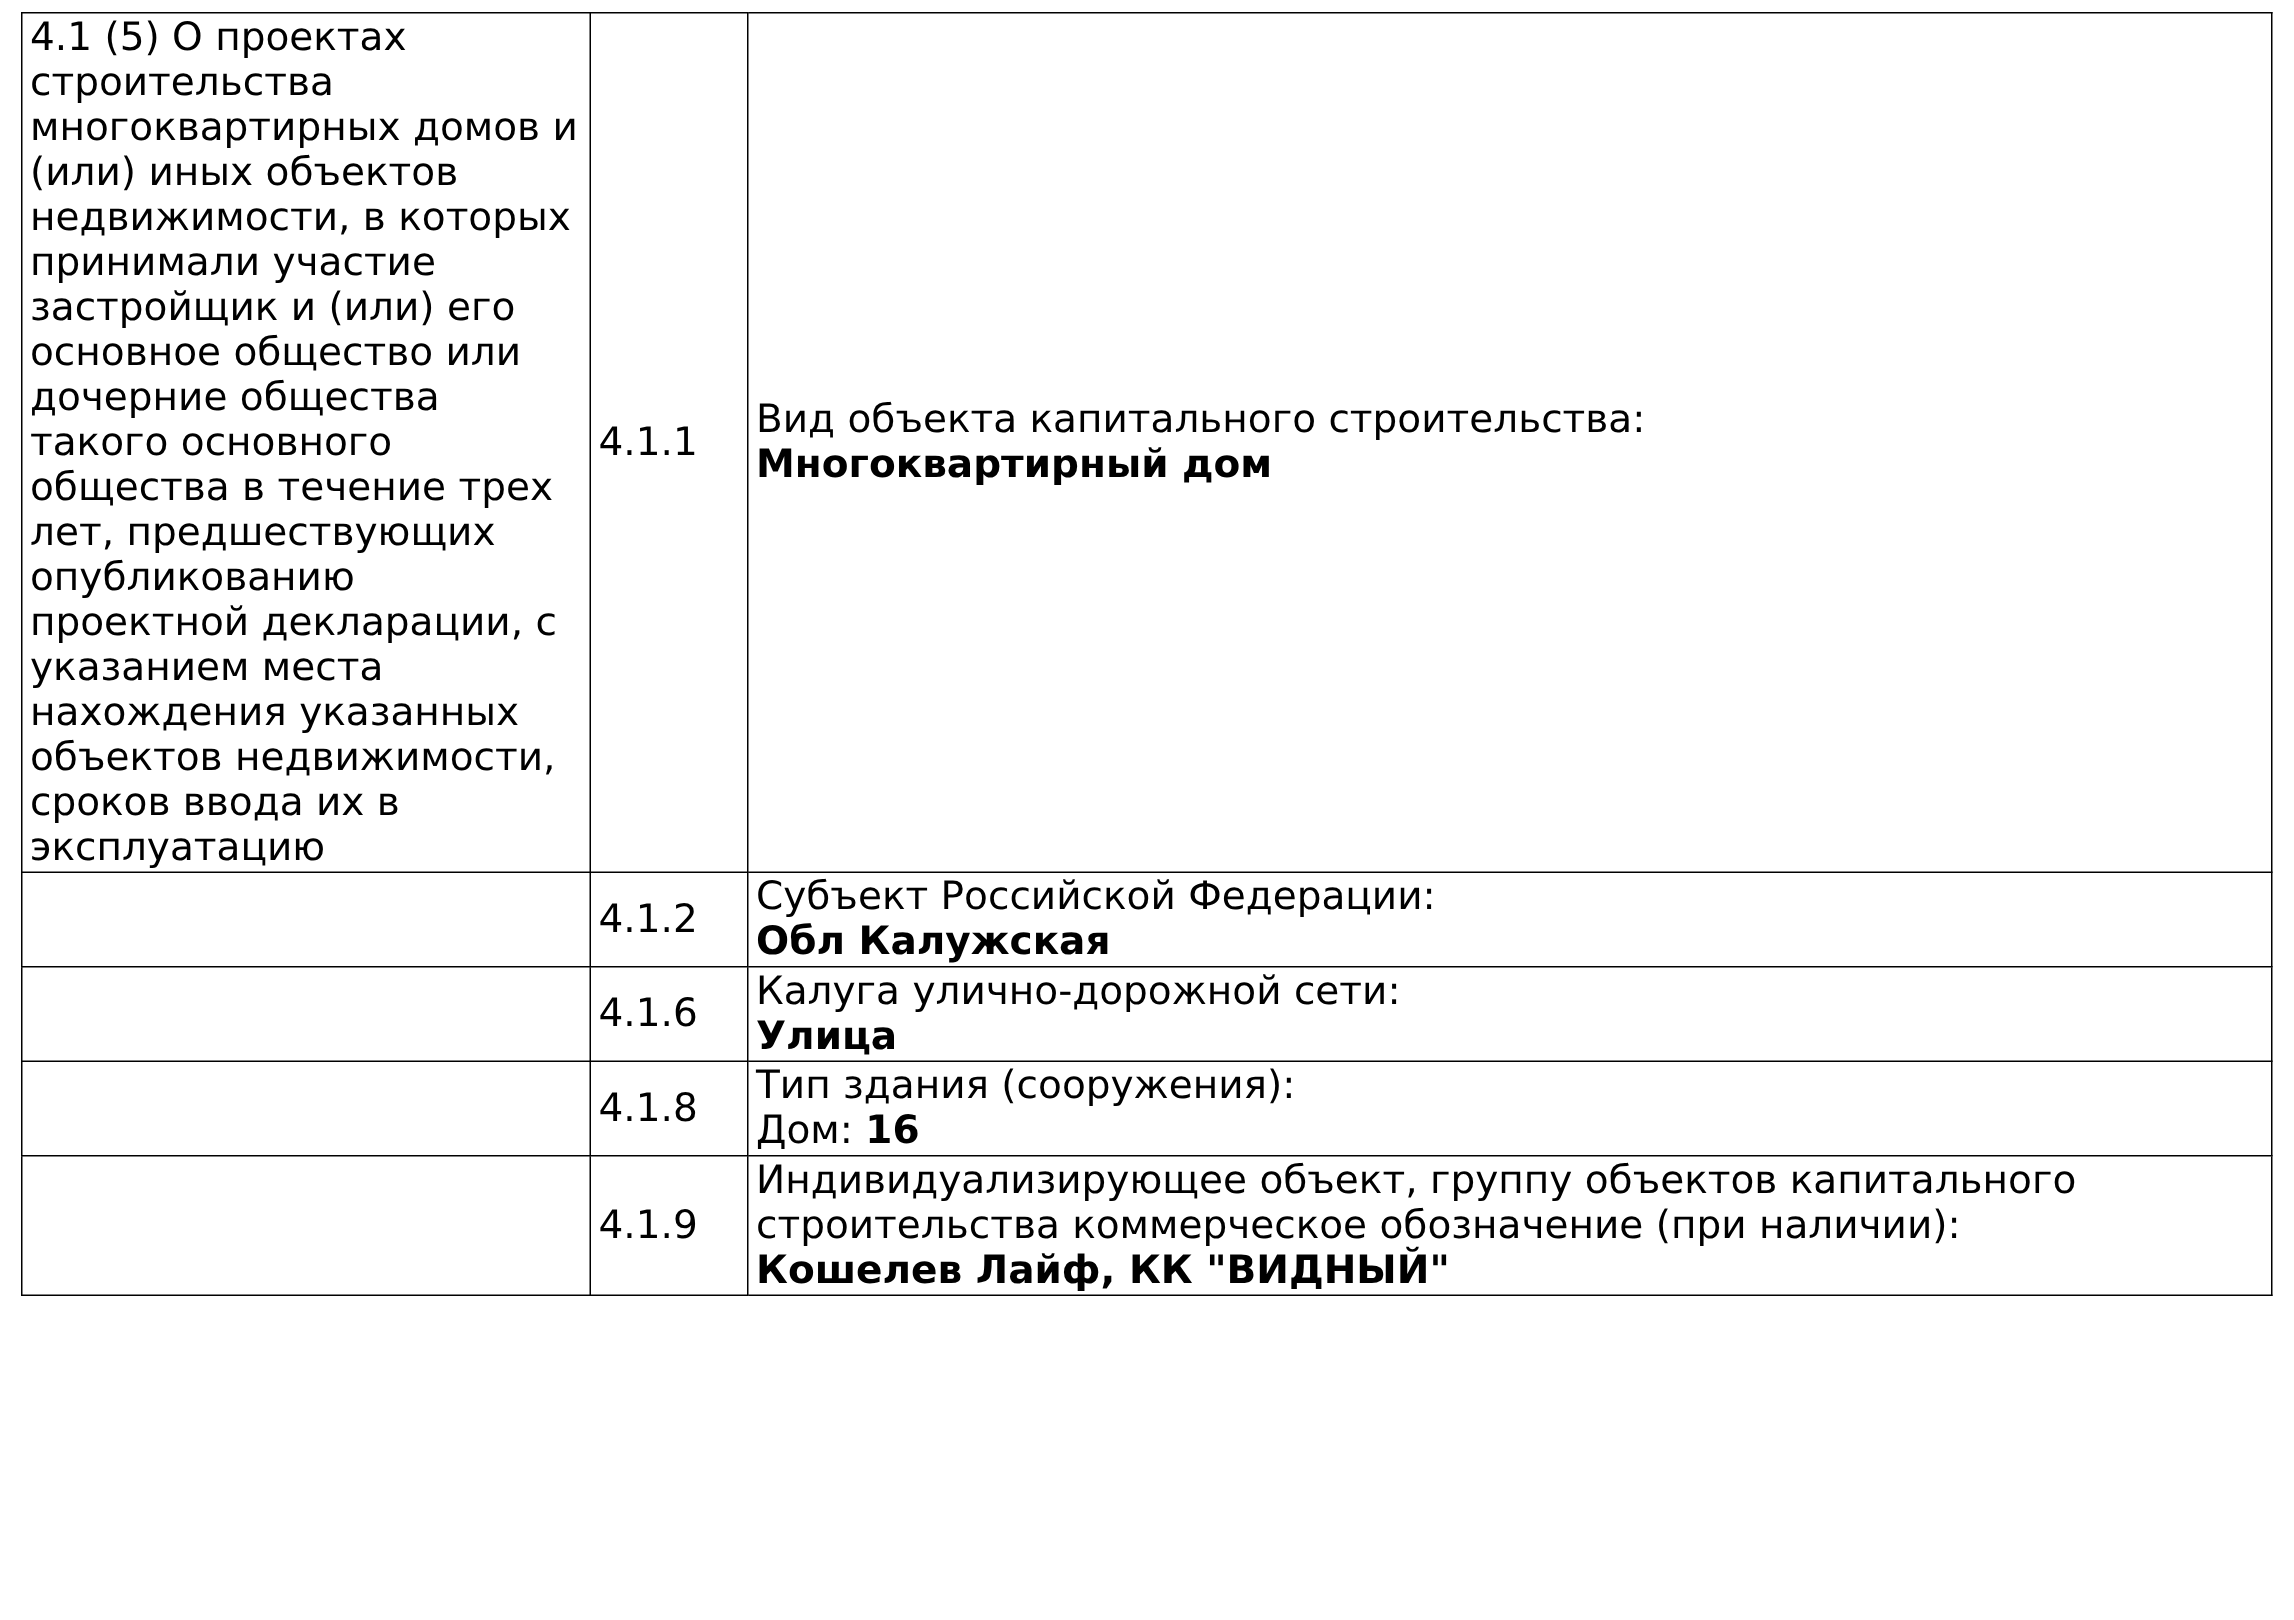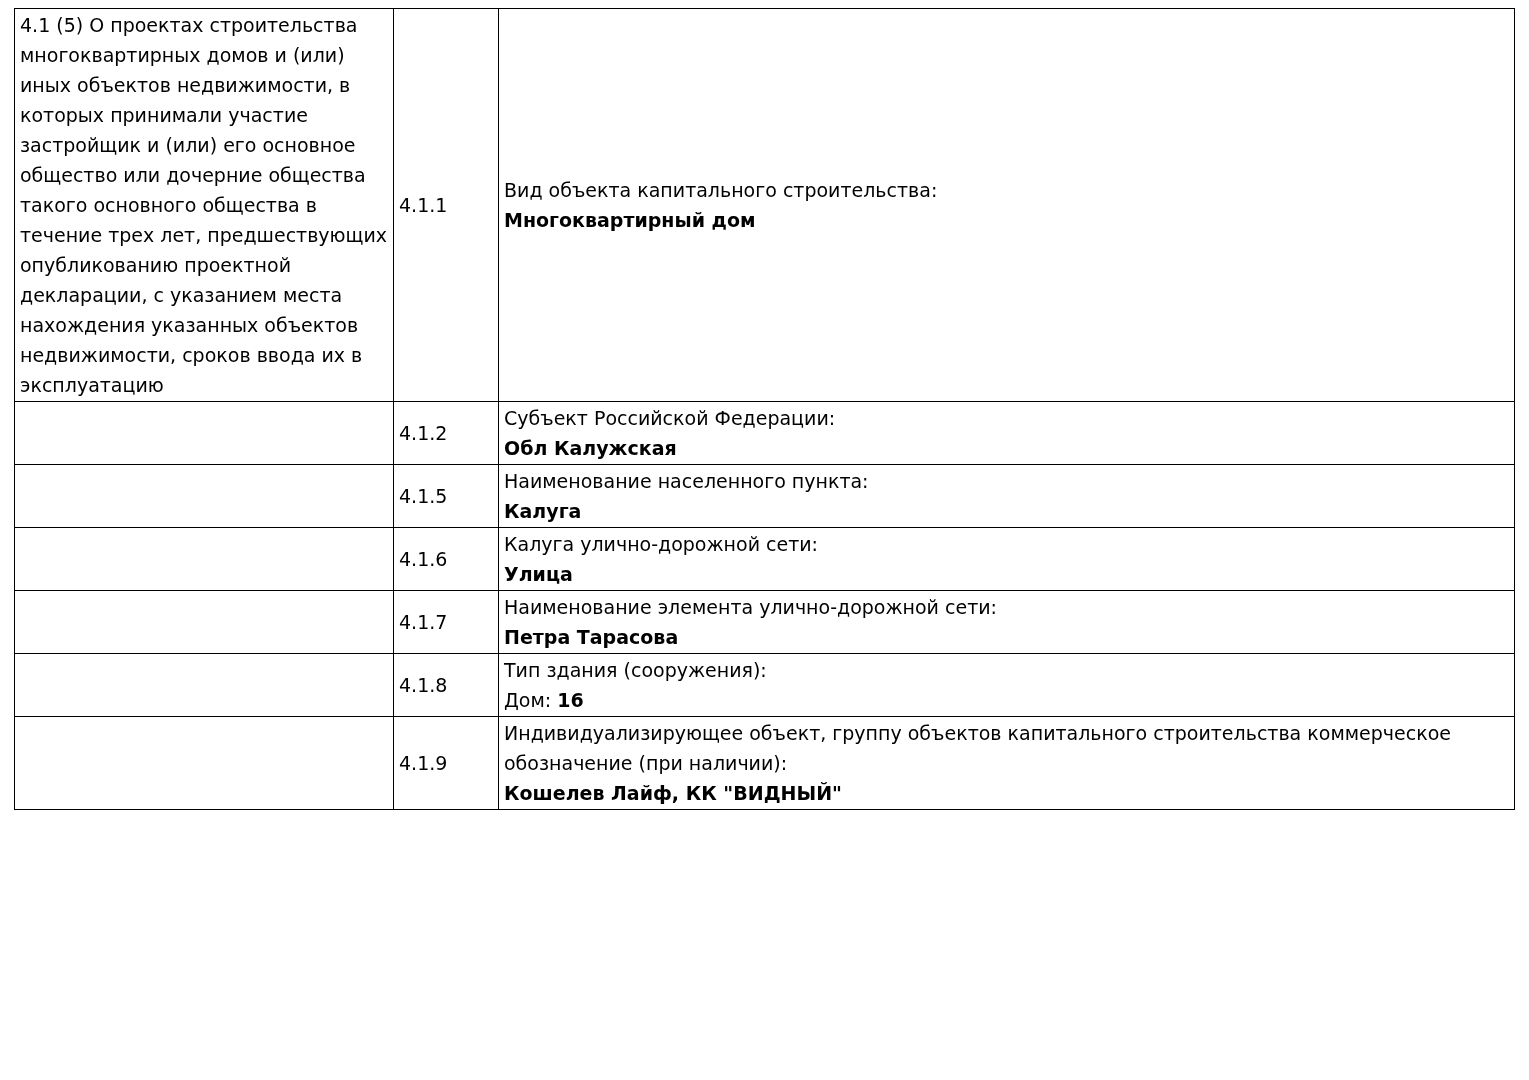--- a/index.html
+++ b/index.html
@@ -17,21 +17,21 @@
   table.decl {
     border-collapse: collapse;
     table-layout: fixed;
     width: 1500px;
     margin: 8px 0 0 14px;
     background: #ffffff;
   }
   table.decl td {
     border: 1px solid #000000;
     padding: 1px 5px;
-    font-size: 19px;
+    font-size: 26px;
     line-height: 30px;
     vertical-align: middle;
     word-wrap: break-word;
   }
   td.desc {
     vertical-align: top;
     padding-top: 2px;
   }
   td.num {
     padding-left: 4px;
@@ -68,46 +68,30 @@
       <td class="desc"></td>
       <td class="num">4.1.2</td>
       <td class="content">
         <div class="label">Субъект Российской Федерации:</div>
         <div class="value">Обл Калужская</div>
       </td>
     </tr>
 
 
 
-    <tr>
-      <td class="desc"></td>
-      <td class="num">4.1.5</td>
-      <td class="content">
-        <div class="label">Наименование населенного пункта:</div>
-        <div class="value">Калуга</div>
-      </td>
-    </tr>
 
     <tr>
       <td class="desc"></td>
       <td class="num">4.1.6</td>
       <td class="content">
         <div class="label">Калуга улично-дорожной сети:</div>
         <div class="value">Улица</div>
       </td>
     </tr>
 
-    <tr>
-      <td class="desc"></td>
-      <td class="num">4.1.7</td>
-      <td class="content">
-        <div class="label">Наименование элемента улично-дорожной сети:</div>
-        <div class="value">Петра Тарасова</div>
-      </td>
-    </tr>
 
     <tr>
       <td class="desc"></td>
       <td class="num">4.1.8</td>
       <td class="content">
         <div class="label">Тип здания (сооружения):</div>
         <div class="value-line"><span class="prefix">Дом: </span><span class="value">16</span></div>
       </td>
     </tr>
 

